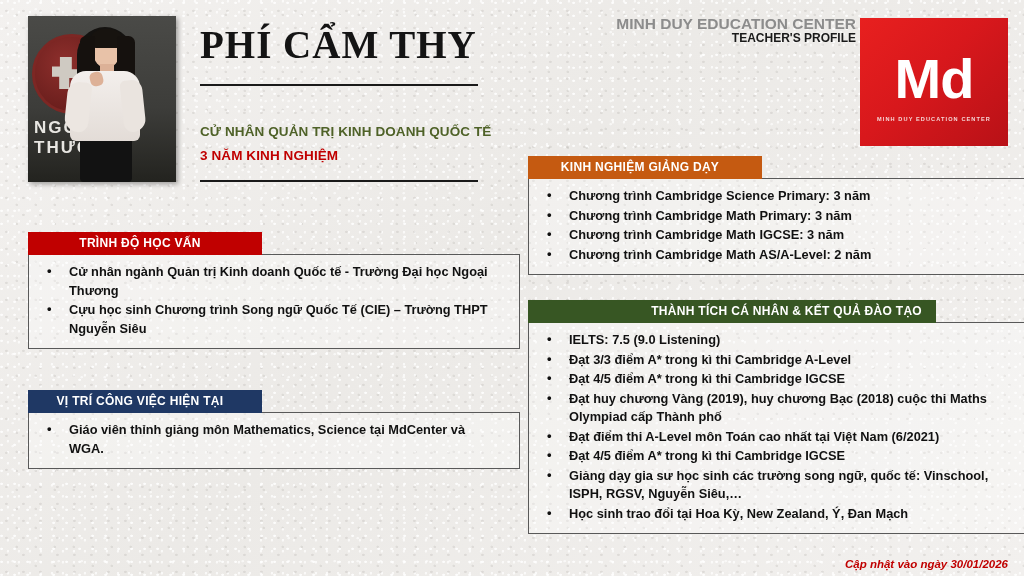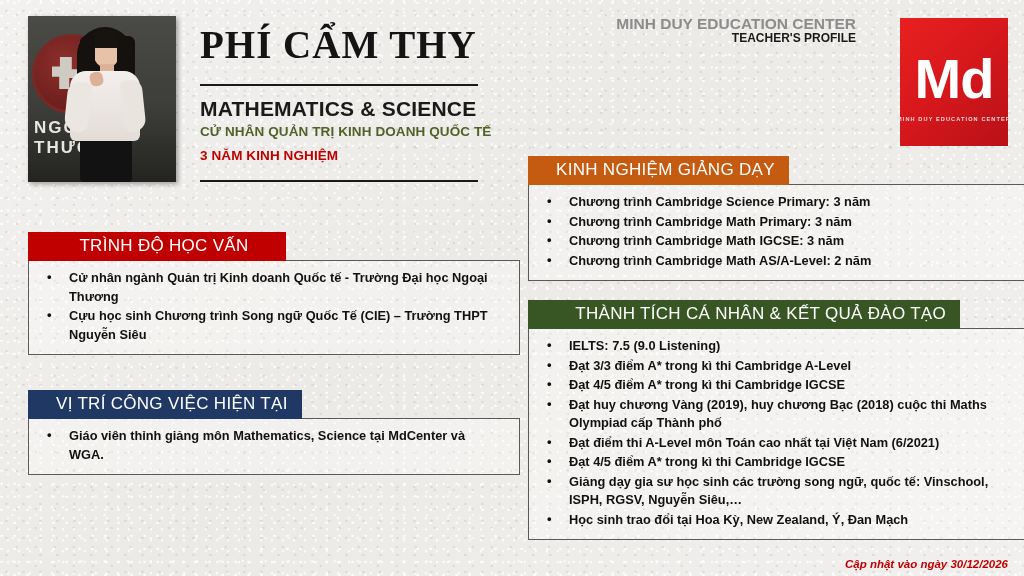--- a/index.html
+++ b/index.html
@@ -171,21 +171,21 @@
     white-space: nowrap;
   }
   .brand-profile {
     font-size: 12px; font-weight: 700;
     color: #1a1a1a; letter-spacing: 0px;
     white-space: nowrap;
   }
   .logo-box {
     position: absolute;
     right: 16px; top: 18px;
-    width: 108px; height: 128px;
+    width: 148px; height: 128px;
     background: linear-gradient(135deg, #e8201f 0%, #d8181c 45%, #b81117 100%);
     display: flex; flex-direction: column;
     align-items: center; justify-content: center;
   }
   .logo-md {
     font-family: "Liberation Sans", sans-serif;
     font-size: 56px; font-weight: 700;
     color: #ffffff; line-height: 1;
     letter-spacing: -1px;
     margin-top: 8px;
@@ -194,23 +194,23 @@
     font-size: 5.6px; font-weight: 700;
     color: #f5d7d7; letter-spacing: 1.1px;
     margin-top: 9px;
     white-space: nowrap;
   }
 
   
   .section { position: absolute; }
   .sec-head {
     display: inline-block;
-    padding: 4px 14px 5px 28px;
-    font-size: 17px;
-    font-weight: 400;
+    padding: 4px 14px 5px 4px;
+    font-size: 12px;
+    font-weight: 700;
     color: #ffffff;
     letter-spacing: 0.3px;
     white-space: nowrap;
     position: relative;
     z-index: 2;
   }
   .sec-body {
     border: 1px solid #595959;
     background: rgba(255,255,255,0.30);
     margin-top: -1px;
@@ -281,21 +281,20 @@
       <div class="p-skirt"></div>
       <div class="p-shirt"></div>
       <div class="p-sleeve-l"></div>
       <div class="p-sleeve-r"></div>
       <div class="p-hand"></div>
     </div>
   </div>
 
   <div class="name-title">PHÍ CẨM THY</div>
   <div class="rule rule-1"></div>
-  <div class="subject-line">MATHEMATICS &amp; SCIENCE</div>
   <div class="degree-line">CỬ NHÂN QUẢN TRỊ KINH DOANH QUỐC TẾ</div>
   <div class="exp-line">3 NĂM KINH NGHIỆM</div>
   <div class="rule rule-2"></div>
 
   <div class="brand-block">
     <div class="brand-center">MINH DUY EDUCATION CENTER</div>
     <div class="brand-profile">TEACHER'S PROFILE</div>
   </div>
   <div class="logo-box">
     <div class="logo-md">Md</div>
@@ -342,15 +341,15 @@
         <li>Đạt 4/5 điểm A* trong kì thi Cambridge IGCSE</li>
         <li>Đạt huy chương Vàng (2019), huy chương Bạc (2018) cuộc thi Maths Olympiad cấp Thành phố</li>
         <li>Đạt điểm thi A-Level môn Toán cao nhất tại Việt Nam (6/2021)</li>
         <li>Đạt 4/5 điểm A* trong kì thi Cambridge IGCSE</li>
         <li>Giảng dạy gia sư học sinh các trường song ngữ, quốc tế: Vinschool, ISPH, RGSV, Nguyễn Siêu,…</li>
         <li>Học sinh trao đổi tại Hoa Kỳ, New Zealand, Ý, Đan Mạch</li>
       </ul>
     </div>
   </div>
 
-  <div class="update-note">Cập nhật vào ngày 30/12/2026</div>
+  <div class="update-note">Cập nhật vào ngày 30/01/2026</div>
 
 </div>
 
 </body></html>

